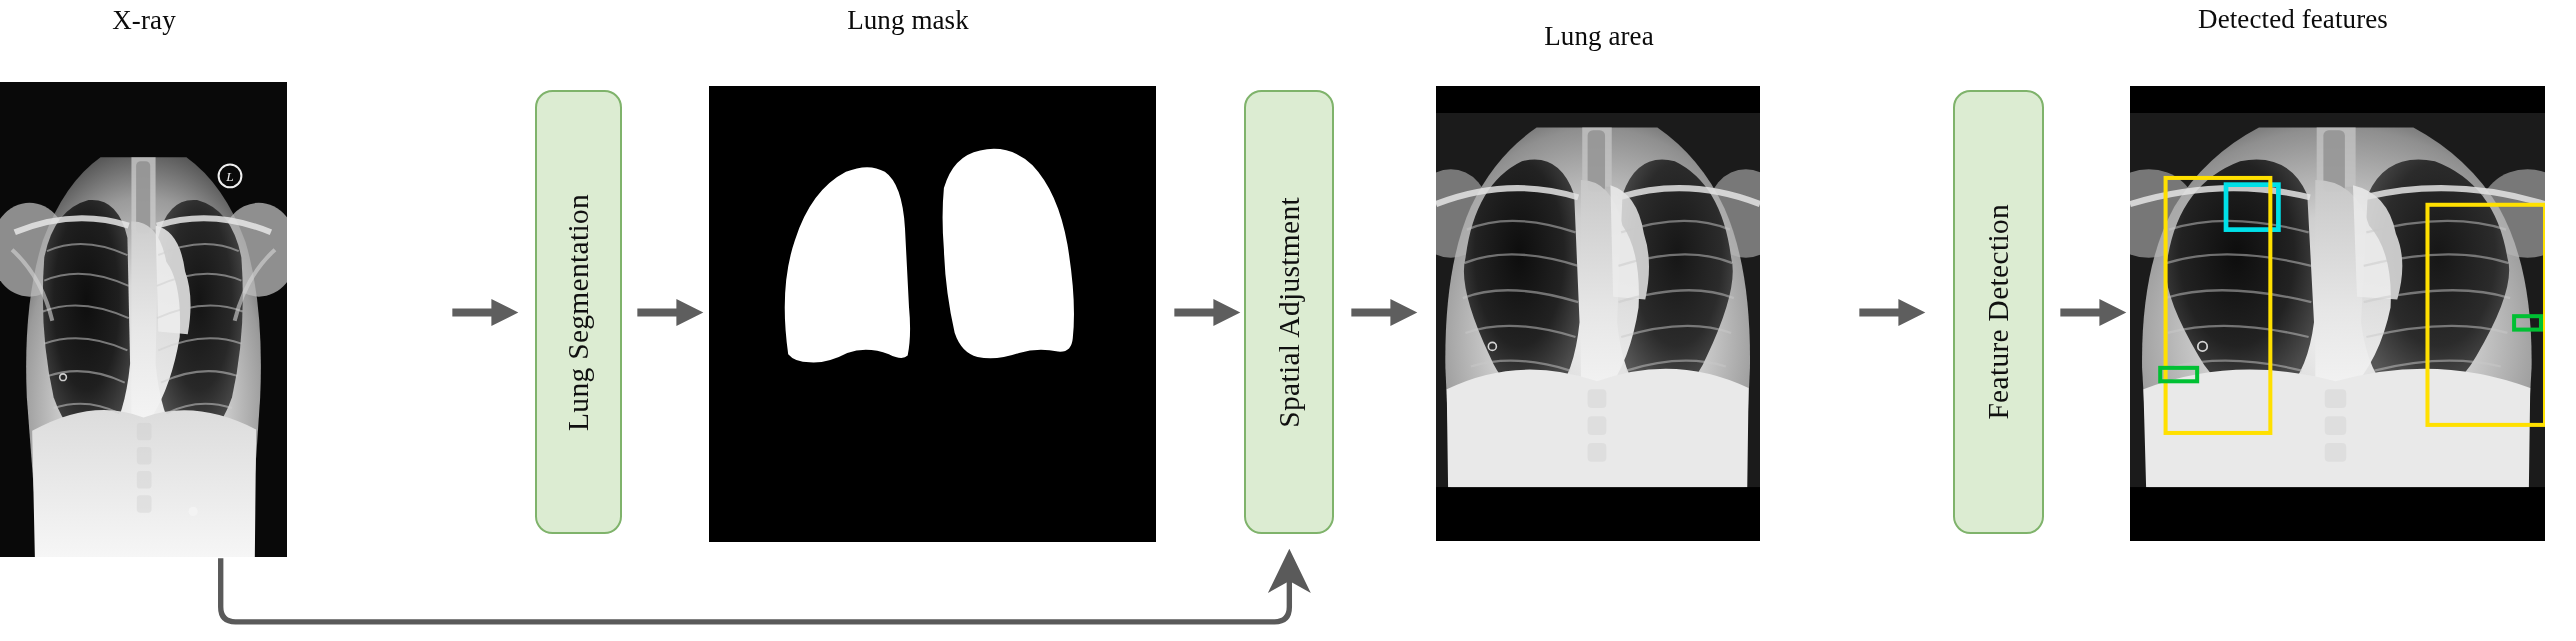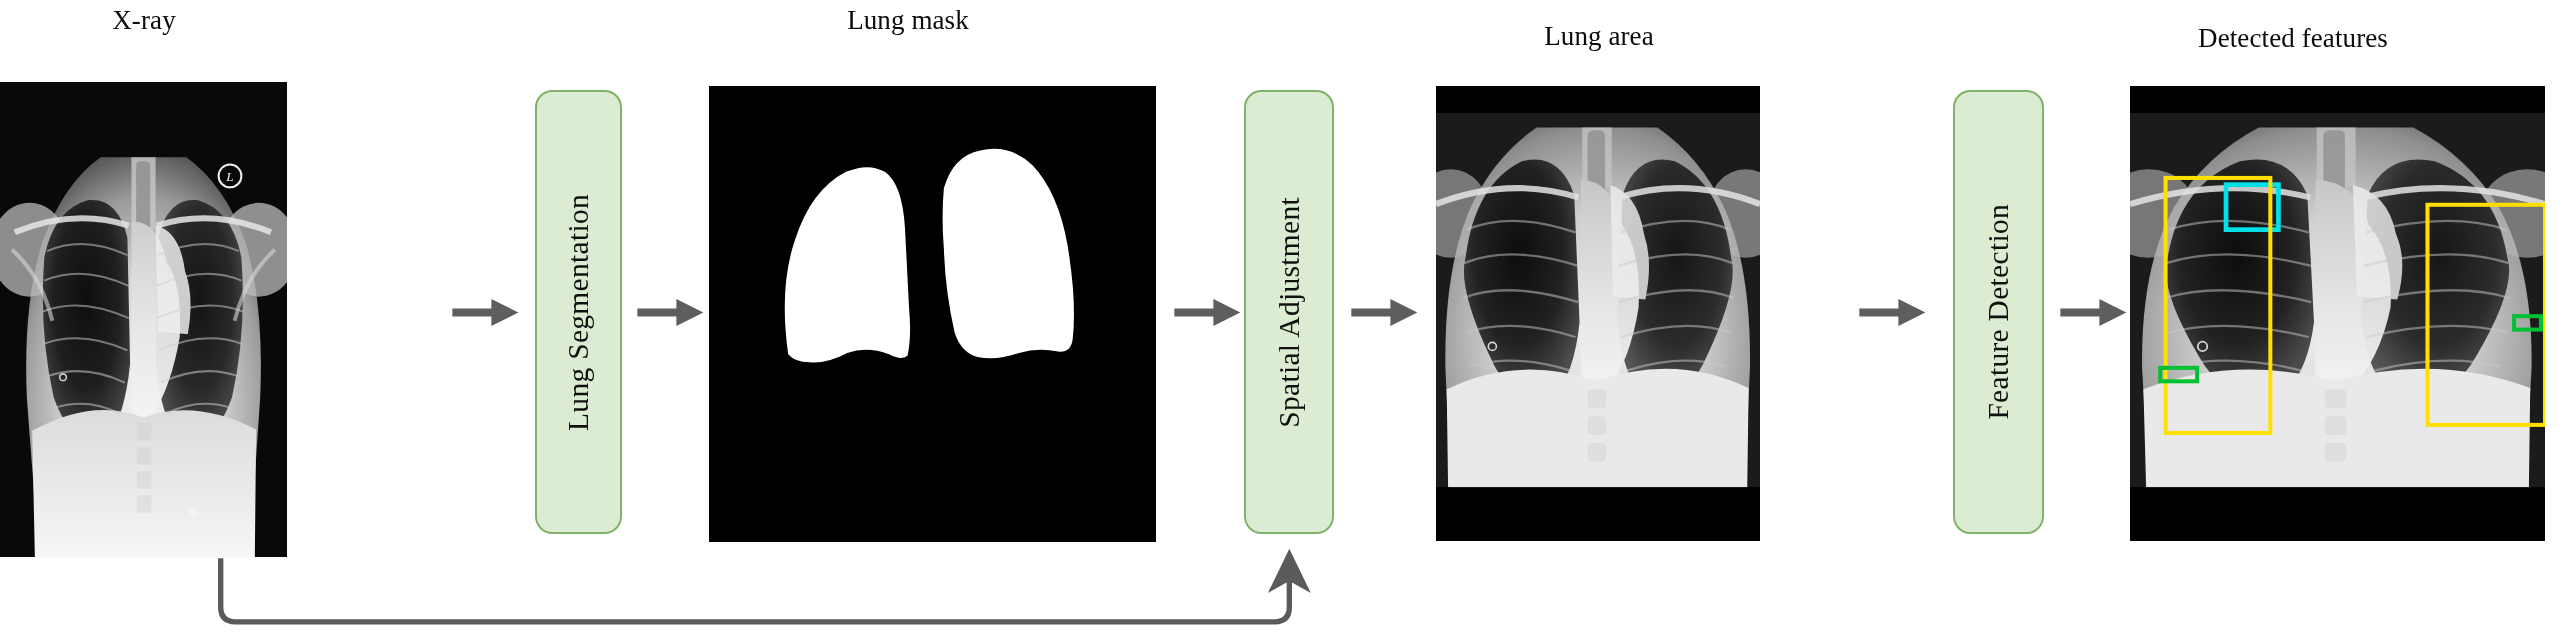--- a/index.html
+++ b/index.html
@@ -81,21 +81,21 @@
 <body>
 
 <div id="stage">
 
   <div class="caption" style="left:144px; top:5.4px;">X-ray</div>
 
   <div class="caption" style="left:872px; top:5.4px;margin-left:36px;">Lung mask</div>
 
   <div class="caption" style="left:1599px; top:5.4px;margin-top:16px;">Lung area</div>
 
-  <div class="caption" style="left:2293px; top:23px;">Detected features</div>
+  <div class="caption" style="left:2293px; top:4px;">Detected features</div>
 
   <div class="panel" style="left:0px; top:82px; width:287px; height:475px;">
     <svg viewBox="0 0 428 708" preserveAspectRatio="none" aria-hidden="true">
       <defs>
         <radialGradient id="xrBody" cx="50%" cy="62%" r="72%">
           <stop offset="0%" stop-color="#f2f2f2"></stop>
           <stop offset="42%" stop-color="#d8d8d8"></stop>
           <stop offset="72%" stop-color="#9b9b9b"></stop>
           <stop offset="100%" stop-color="#2e2e2e"></stop>
         </radialGradient>

